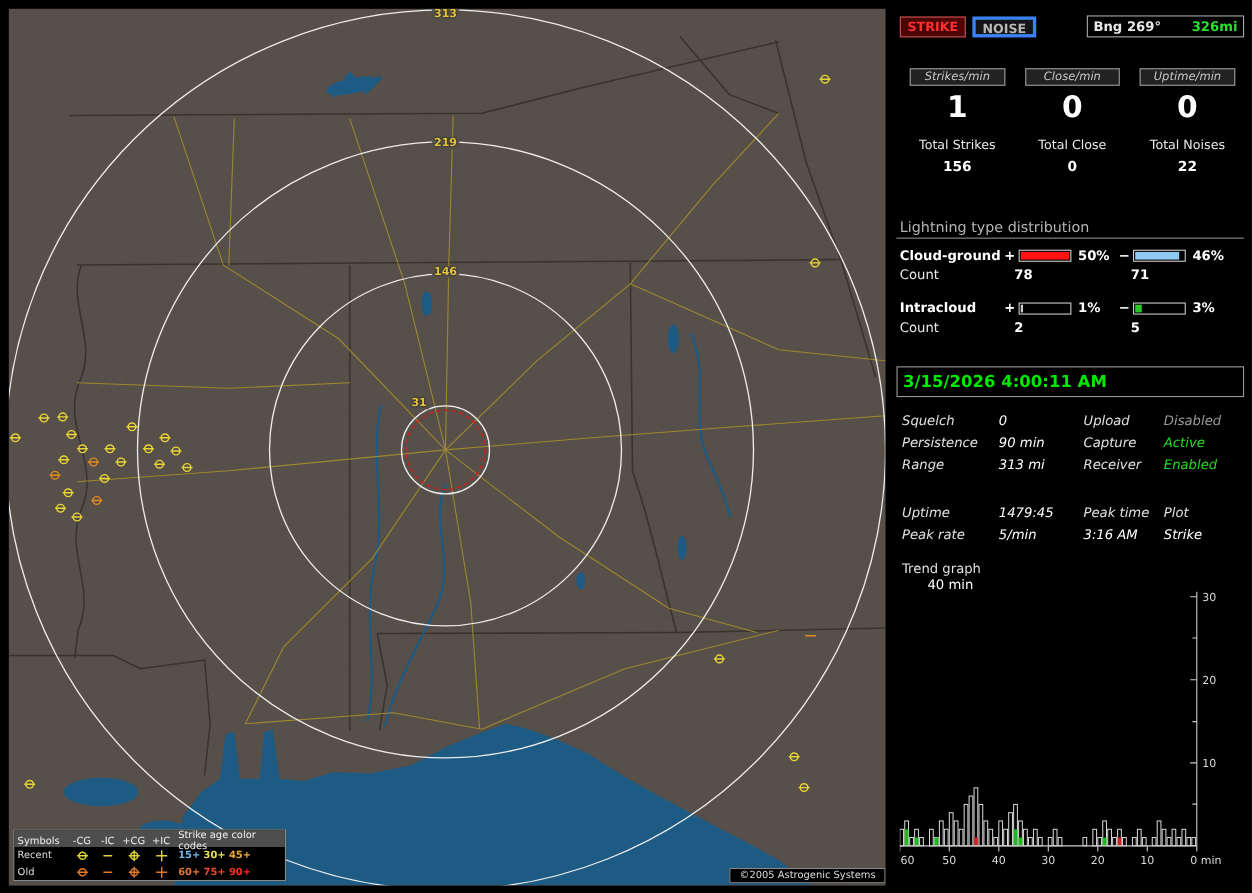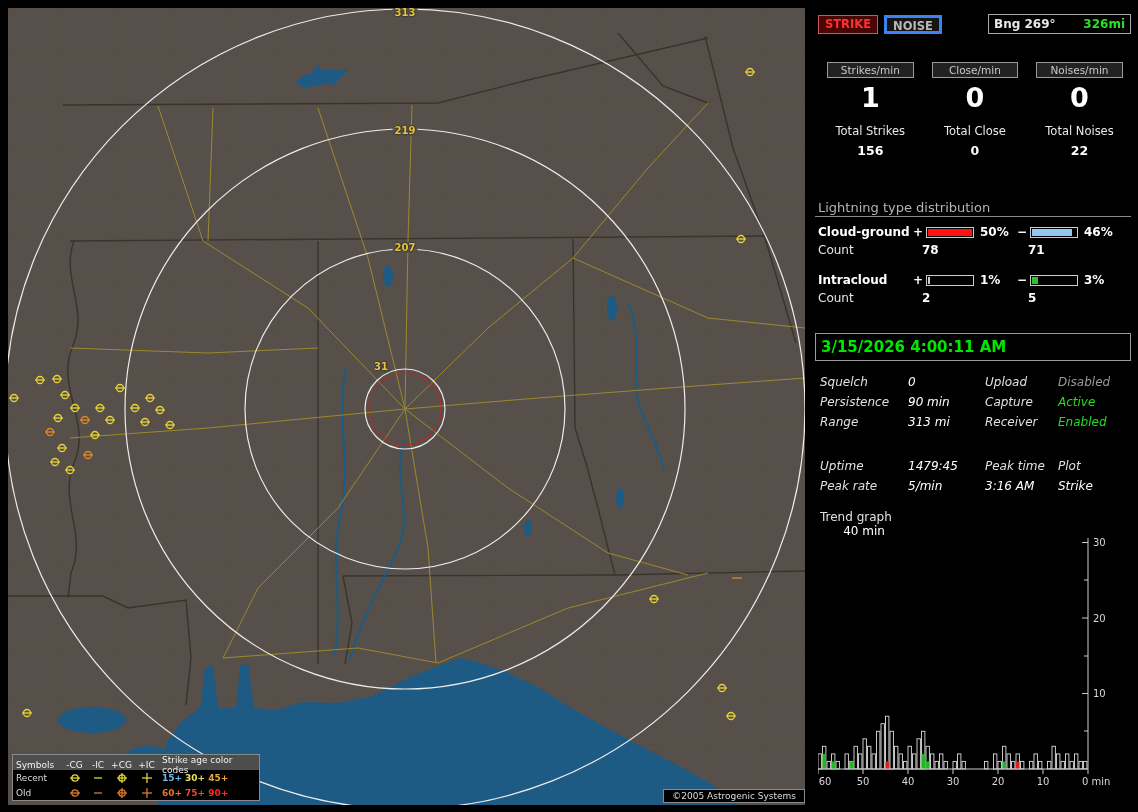--- a/index.html
+++ b/index.html
@@ -30,21 +30,21 @@
   #strike-btn { left:818px; top:15px; width:60px; background:#4a0505; color:#ff3030; border:1px solid #cc5555; }
   #noise-btn  { left:884px; top:15px; width:58px; background:#151515; color:#b8b8b8; border:3px solid #3b82f6; }
   #bng-box { position:absolute; left:988px; top:14px; width:143px; height:20px; border:1px solid #aaa;
              background:#000; display:flex; justify-content:space-between; align-items:center;
              padding:0 5px; font-size:12px; font-weight:bold; }
   #bng-box .rng { color:#2ae02a; }
 
   #rates-row { position:absolute; left:818px; top:62px; width:314px; display:flex; }
   .rate-col { width:104.6px; text-align:center; }
   .rate-label { height:16px; line-height:14px; border:1px solid #9a9a9a; background:#222;
-                color:#c8c8c8; font-size:10.5px; margin:0 9px; }
+                color:#c8c8c8; font-size:10.5px; margin:0 9px;font-style:italic; }
   .rate-value { font-size:27px; font-weight:bold; color:#fff; margin-top:4px; }
   .total-label { font-size:11.5px; color:#e8e8e8; margin-top:11px; }
   .total-value { font-size:12.5px; font-weight:bold; color:#fff; margin-top:5px; }
 
   #dist-header { position:absolute; left:818px; top:200px; font-size:13px; color:#b4b4b4; }
   #dist-underline { position:absolute; left:815px; top:216px; width:316px; border-top:1px solid #8a8a8a; }
   #dist-rows { position:absolute; left:818px; top:221px; width:314px; font-size:12px; }
   .dist-line { display:flex; align-items:center; height:22px; }
   .dist-name { width:94px; font-weight:bold; color:#fff; }
   .pm { width:12px; text-align:center; color:#fff; font-weight:bold; }
@@ -245,21 +245,21 @@
         </g>
         <g>
           <circle cx="19" cy="705" r="3.5" fill="none" stroke="#e8d435" stroke-width="1.3"></circle>
           <line x1="14" x2="24" y1="705" y2="705" stroke="#e8d435" stroke-width="1.3"></line>
         </g>
       </g>
   </svg>
 
   <div class="ring-label" style="left:397px; top:-1px;">313</div>
   <div class="ring-label" style="left:397px; top:117px;">219</div>
-  <div class="ring-label" style="left:397px; top:234px;">207</div>
+  <div class="ring-label" style="left:397px; top:234px;">146</div>
   <div class="ring-label" style="left:373px; top:353px;">31</div>
 
   <div class="legend-box">
     <div class="legend-row legend-header">
       <span>Symbols</span>
       <span class="legend-sym">-CG</span>
       <span class="legend-sym">-IC</span>
       <span class="legend-sym">+CG</span>
       <span class="legend-sym">+IC</span>
       <span style="padding-left:3px;">Strike age color codes</span>
@@ -349,21 +349,21 @@
          <div class="total-label">Total Strikes</div>
          <div class="total-value">156</div>
        </div>
     <div class="rate-col">
          <div class="rate-label">Close/min</div>
          <div class="rate-value">0</div>
          <div class="total-label">Total Close</div>
          <div class="total-value">0</div>
        </div>
     <div class="rate-col">
-         <div class="rate-label">Noises/min</div>
+         <div class="rate-label">Uptime/min</div>
          <div class="rate-value">0</div>
          <div class="total-label">Total Noises</div>
          <div class="total-value">22</div>
        </div>
   </div>
 
 <div id="dist-header">Lightning type distribution</div>
 <div id="dist-underline"></div>
 <div id="dist-rows">
     <div class="dist-line">

